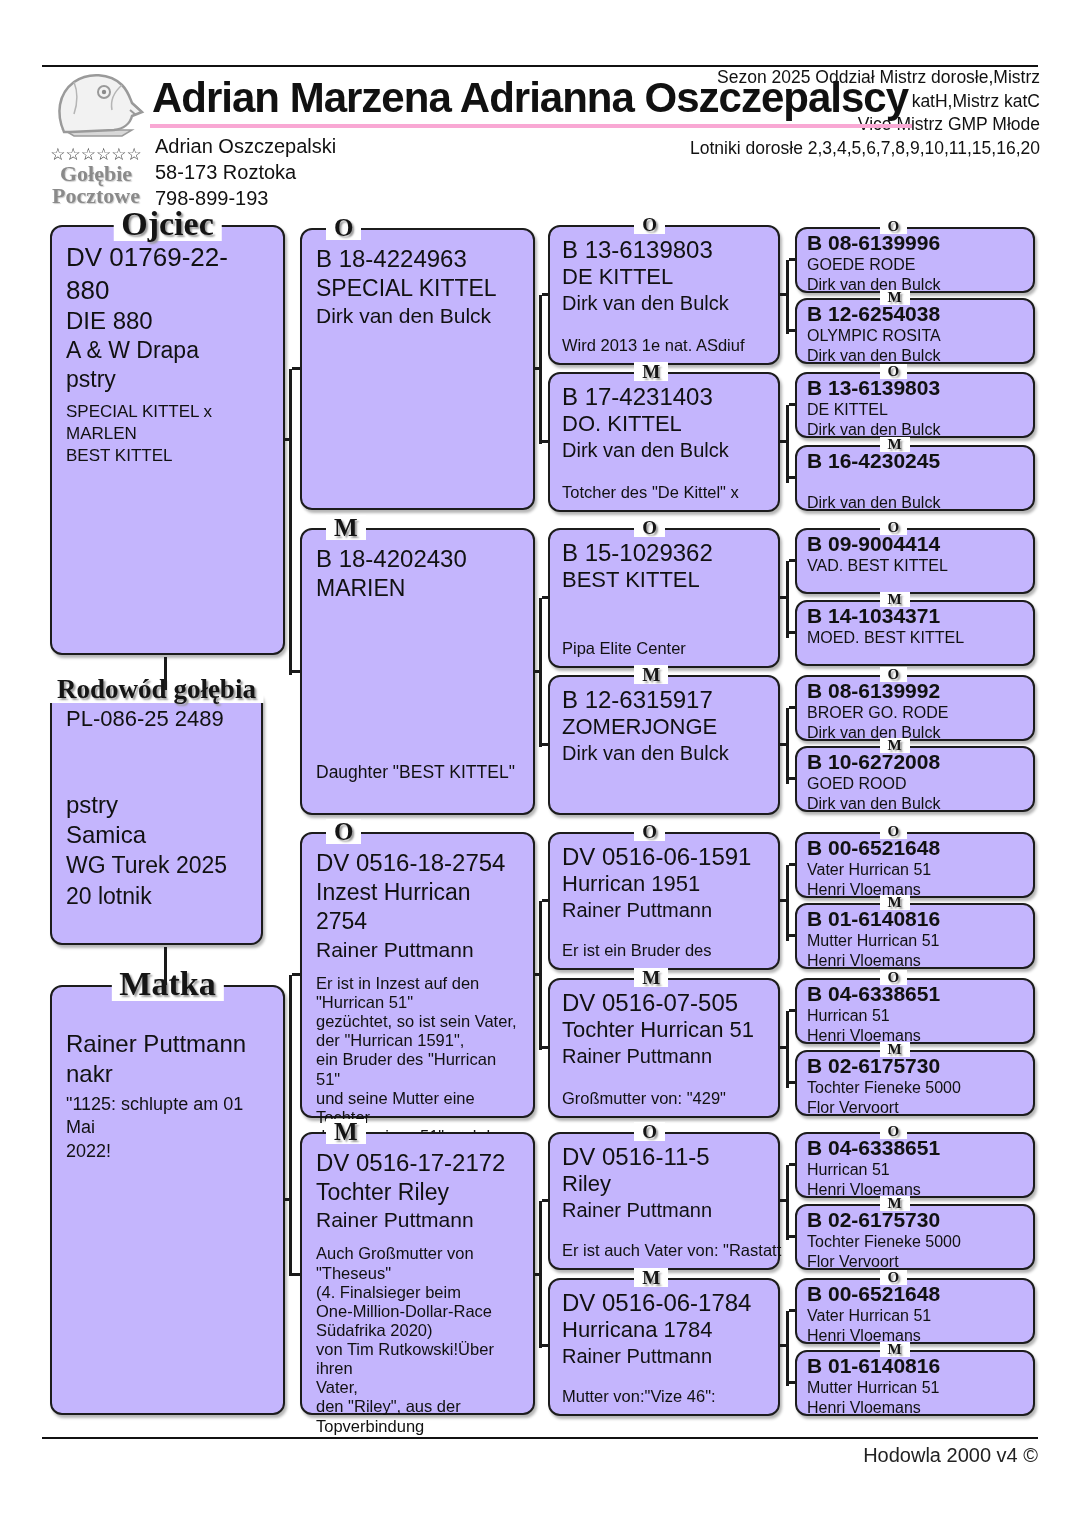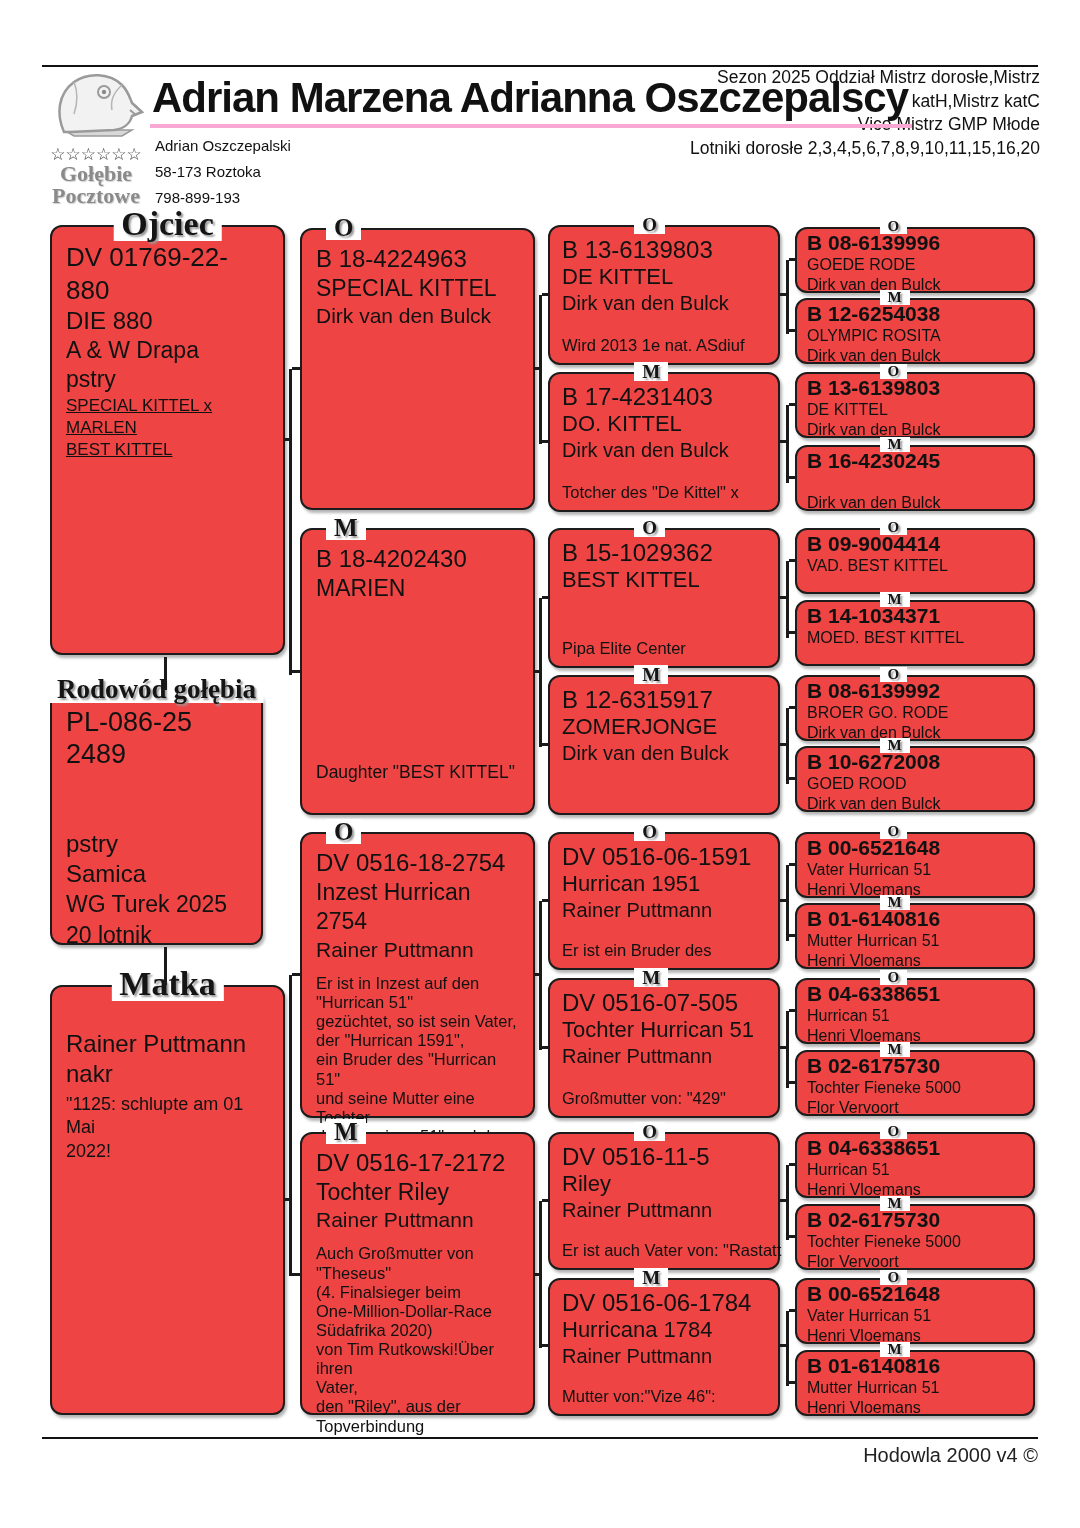--- a/index.html
+++ b/index.html
@@ -3,57 +3,57 @@
 <meta charset="utf-8">
 <style>
   html,body{margin:0;padding:0;background:#e8e8e8;}
   #page{position:relative;width:1080px;height:1528px;background:#ffffff;overflow:hidden;
         font-family:"Liberation Sans",sans-serif;color:#111;}
   .rule{position:absolute;background:#111;height:2px;}
   
   .hl{position:absolute;height:3px;background:#1a1a1a;}
   .vl{position:absolute;width:3px;background:#1a1a1a;}
   
-  .pbox{position:absolute;background:#ef4444;border:2.5px solid #1c1c1c;border-radius:12px;
+  .pbox{position:absolute;background:#c4b5fd;border:2.5px solid #1c1c1c;border-radius:12px;
         box-shadow:2px 3px 3px #b5b5b5;box-sizing:border-box;}
   .lab{position:absolute;background:#fff;padding:0 8px;font-family:"Liberation Serif",serif;
        font-weight:700;color:#151515;text-shadow:2px 2px 2px #999;line-height:1;white-space:nowrap;}
   .labc{left:50%;transform:translateX(-50%);}
   .f34{font-size:34px;top:-20px;}
   .f27{font-size:27px;top:-16px;}
   .sex2{left:24px;font-size:25px;top:-15px;}
   .sex3{left:37%;font-size:19px;top:-12px;}
   .sex4{left:35%;font-size:15px;top:-10px;}
   
   .pad1{padding:14px 12px 10px 14px;}
-  .r27{font-size:27px;line-height:1.2;}
+  .r27{font-size:22px;line-height:1.2;}
   .r26{font-size:26px;line-height:1.25;}
   .r24{font-size:24px;line-height:1.25;}
   .n24{font-size:24px;line-height:1.25;}
   .n23{font-size:23px;line-height:1.28;}
   .n21{font-size:21px;line-height:1.28;min-height:27px;}
   .n19{font-size:23px;line-height:1.35;}
   .note{font-size:17px;line-height:1.3;white-space:pre-line;}
-  .mt4{margin-top:4px;} .mt6{text-decoration:underline;} .mt10{margin-top:10px;}
+  .mt4{margin-top:4px;} .mt6{margin-top:6px;} .mt10{margin-top:10px;}
   .mt28{margin-top:28px;} .mt58{margin-top:58px;} .bigGap{margin-top:132px;}
   .g2{padding:14px 12px 8px 14px;}
   .g2 .note{font-size:16.5px;line-height:1.16;}
   .g3{padding:9px 10px 7px 12px;display:flex;flex-direction:column;}
   .g3 .ring{font-size:24px;line-height:1.18;}
   .g3 .bname{font-size:22px;line-height:1.22;min-height:24px;}
   .g3 .breeder{font-size:20px;line-height:1.28;min-height:24px;}
   .g3 .note{margin-top:auto;font-size:16.5px;line-height:1.2;white-space:nowrap;}
   .g4{padding:2px 8px 2px 10px;display:flex;flex-direction:column;}
   .g4 .ring{font-size:21px;line-height:1.15;font-weight:bold;}
   .g4 .bname{font-size:16px;line-height:1.25;min-height:20px;}
   .g4 .breeder{font-size:16px;line-height:1.25;margin-top:auto;}
   
   #title{position:absolute;left:150px;top:74px;font-size:42px;font-weight:700;letter-spacing:-1px;
          border-bottom:4px solid #f9a8d4;padding:0 4px 2px 2px;white-space:nowrap;z-index:2;}
-  #contact{position:absolute;left:155px;top:133px;font-size:15px;line-height:26px;}
+  #contact{position:absolute;left:155px;top:133px;font-size:20px;line-height:26px;}
   #achv{position:absolute;right:40px;top:66px;text-align:right;font-size:17.5px;line-height:23.5px;width:420px;}
   #logo{position:absolute;left:42px;top:70px;width:108px;text-align:center;}
   .stars{font-size:17px;color:#3a3a3a;letter-spacing:0;line-height:1;}
   .logotext{font-family:"Liberation Serif",serif;font-weight:700;font-size:22px;color:#8a8a8a;
             text-shadow:1px 1px 1px #ccc;line-height:1.0;}
   #footer-text{position:absolute;right:42px;top:1444px;font-size:20px;color:#222;}
 </style>
 </head>
 <body>
 

